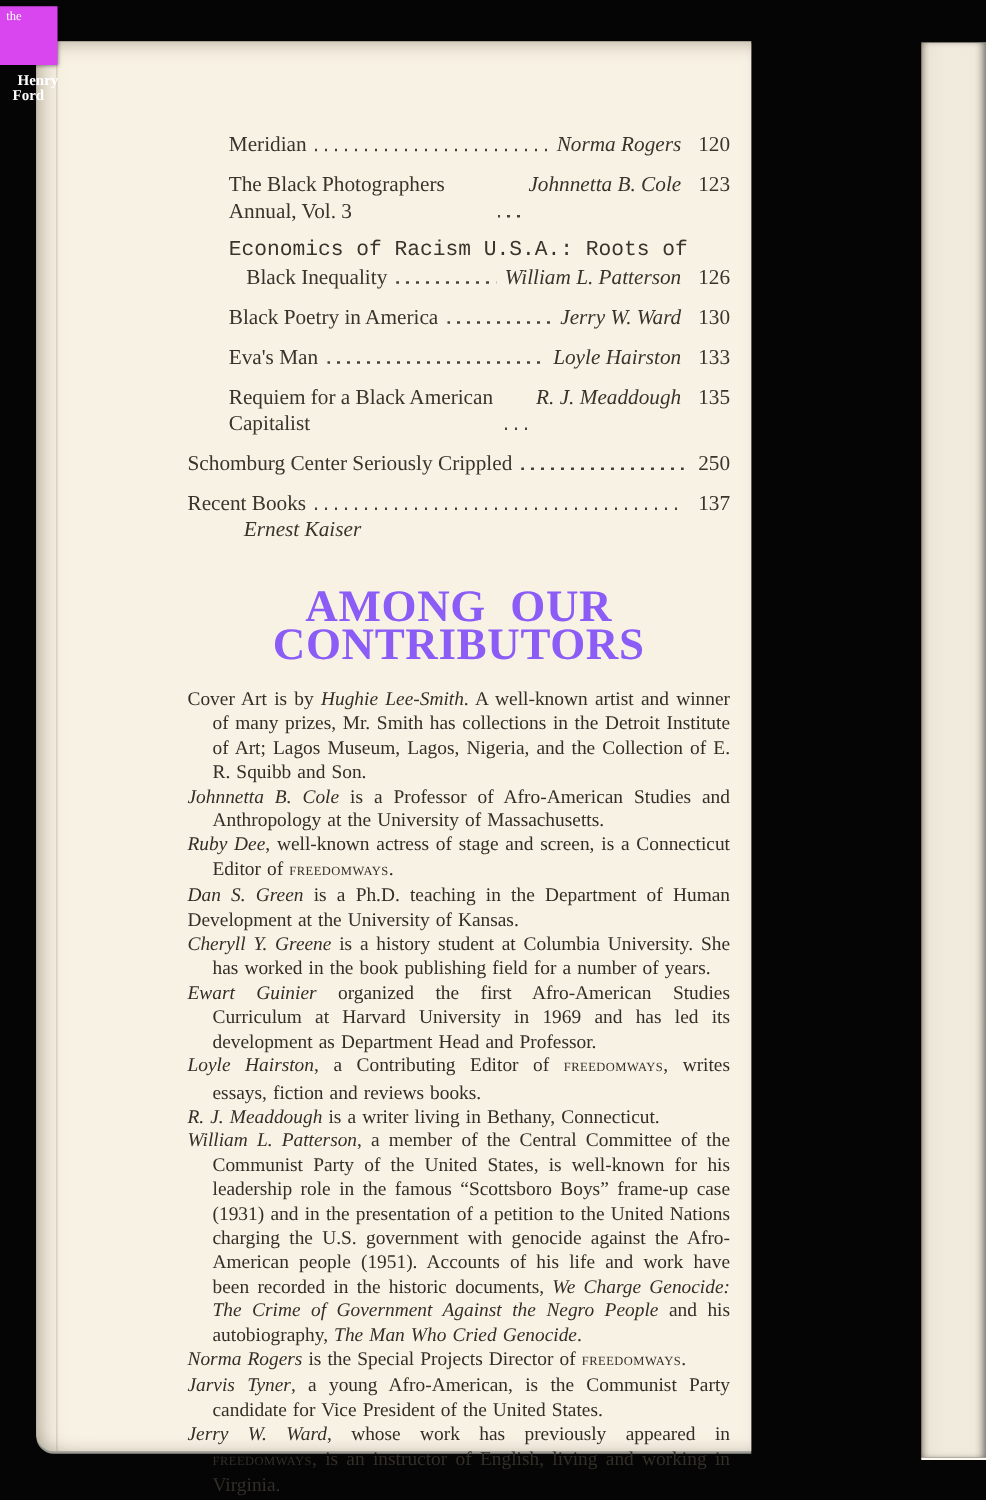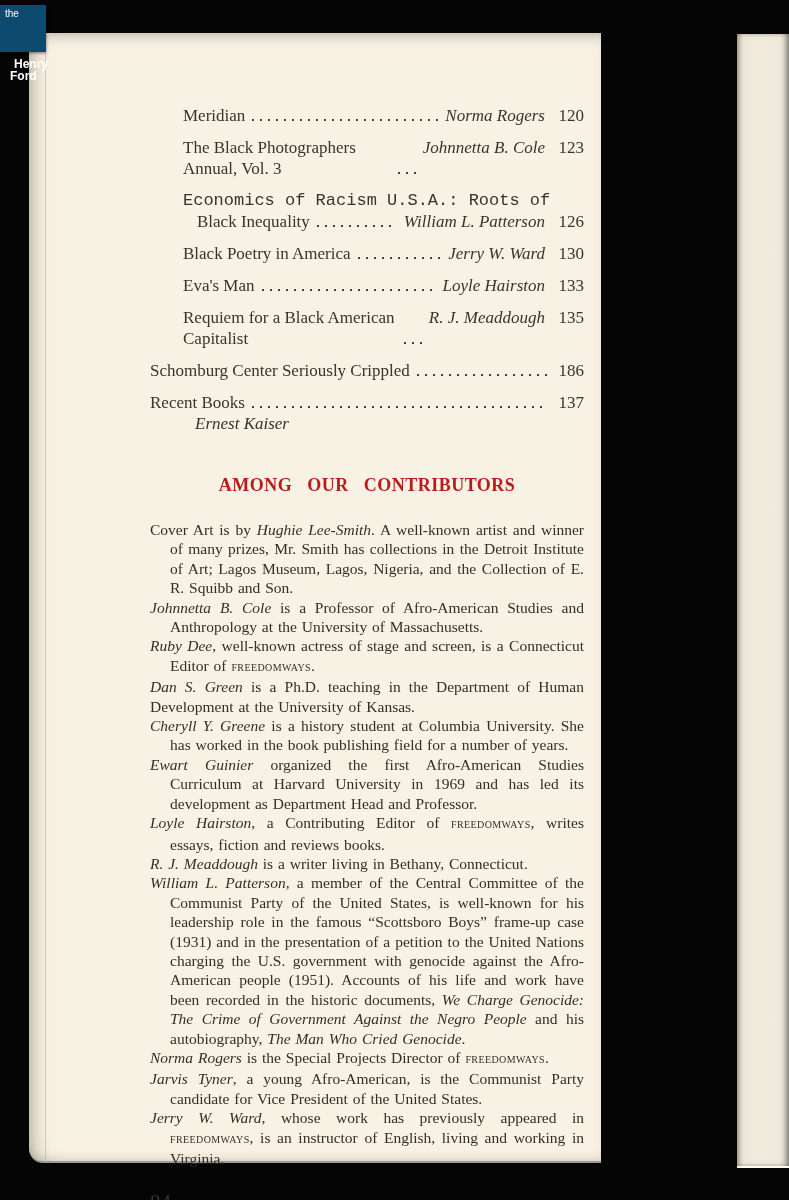--- a/index.html
+++ b/index.html
@@ -43,39 +43,39 @@
     flex:1;min-width:18px;height:2px;align-self:flex-end;margin:0 7px 5px;
     background:repeating-linear-gradient(90deg,#47413a 0 2px,transparent 2px 8px);
   }
   .toc-author{font-style:italic;margin-right:9px;white-space:nowrap;}
   .toc-page{min-width:30px;text-align:right;}
   .toc-note{font-style:italic;padding-left:45px;line-height:21px;}
 
   
   .contrib-heading{
     margin:36px 0 20px;text-align:center;
-    font-size:18px;font-weight:bold;color:#b91c1c;
+    font-size:36px;font-weight:bold;color:#8b5cf6;
     letter-spacing:.5px;word-spacing:10px;line-height:30px;
   }
   .contribs p{
     margin:0;font-size:15.5px;line-height:19.4px;
     text-align:justify;word-spacing:1px;
     padding-left:20px;text-indent:-20px;color:#332e27;
   }
   .contribs p.nohang{padding-left:0;text-indent:0;}
   .contribs .it{font-style:italic;}
   .contribs .sc{font-size:10px;letter-spacing:.4px;}
 
   .folio{margin-top:22px;font-size:21px;}
 
   
   .logo{
     position:absolute;left:0;top:5px;width:46px;height:47px;z-index:5;
-    background:#0c4a6e;color:#fff;
-    font-family:Liberation Sans, sans-serif;
+    background:#d946ef;color:#fff;
+    font-family:Liberation Serif, serif;
     box-shadow:0 1px 3px rgba(0,0,0,.5);
   }
   .logo .l1{display:block;font-size:10px;line-height:10px;padding:4px 0 0 5px;}
   .logo .l2{display:block;font-size:12px;font-weight:bold;line-height:11px;padding-left:14px;margin-top:40px;}
   .logo .l3{display:block;font-size:12px;font-weight:bold;line-height:12px;padding-left:10px;}
 </style>
 </head>
 <body>
 
 <div class="stage">
@@ -132,21 +132,21 @@
               <span class="toc-title">Requiem for a Black American Capitalist</span>
               <span class="leader"></span>
               <span class="toc-author">R. J. Meaddough</span>
               <span class="toc-page">135</span>
             </div>
           </div>
           <div class="toc-entry">
             <div class="toc-row ind-none">
               <span class="toc-title">Schomburg Center Seriously Crippled</span>
               <span class="leader"></span>
-              <span class="toc-page">186</span>
+              <span class="toc-page">250</span>
             </div>
           </div>
           <div class="toc-entry">
             <div class="toc-row ind-none">
               <span class="toc-title">Recent Books</span>
               <span class="leader"></span>
               <span class="toc-page">137</span>
             </div>
             <div class="toc-note">Ernest Kaiser</div>
           </div>

